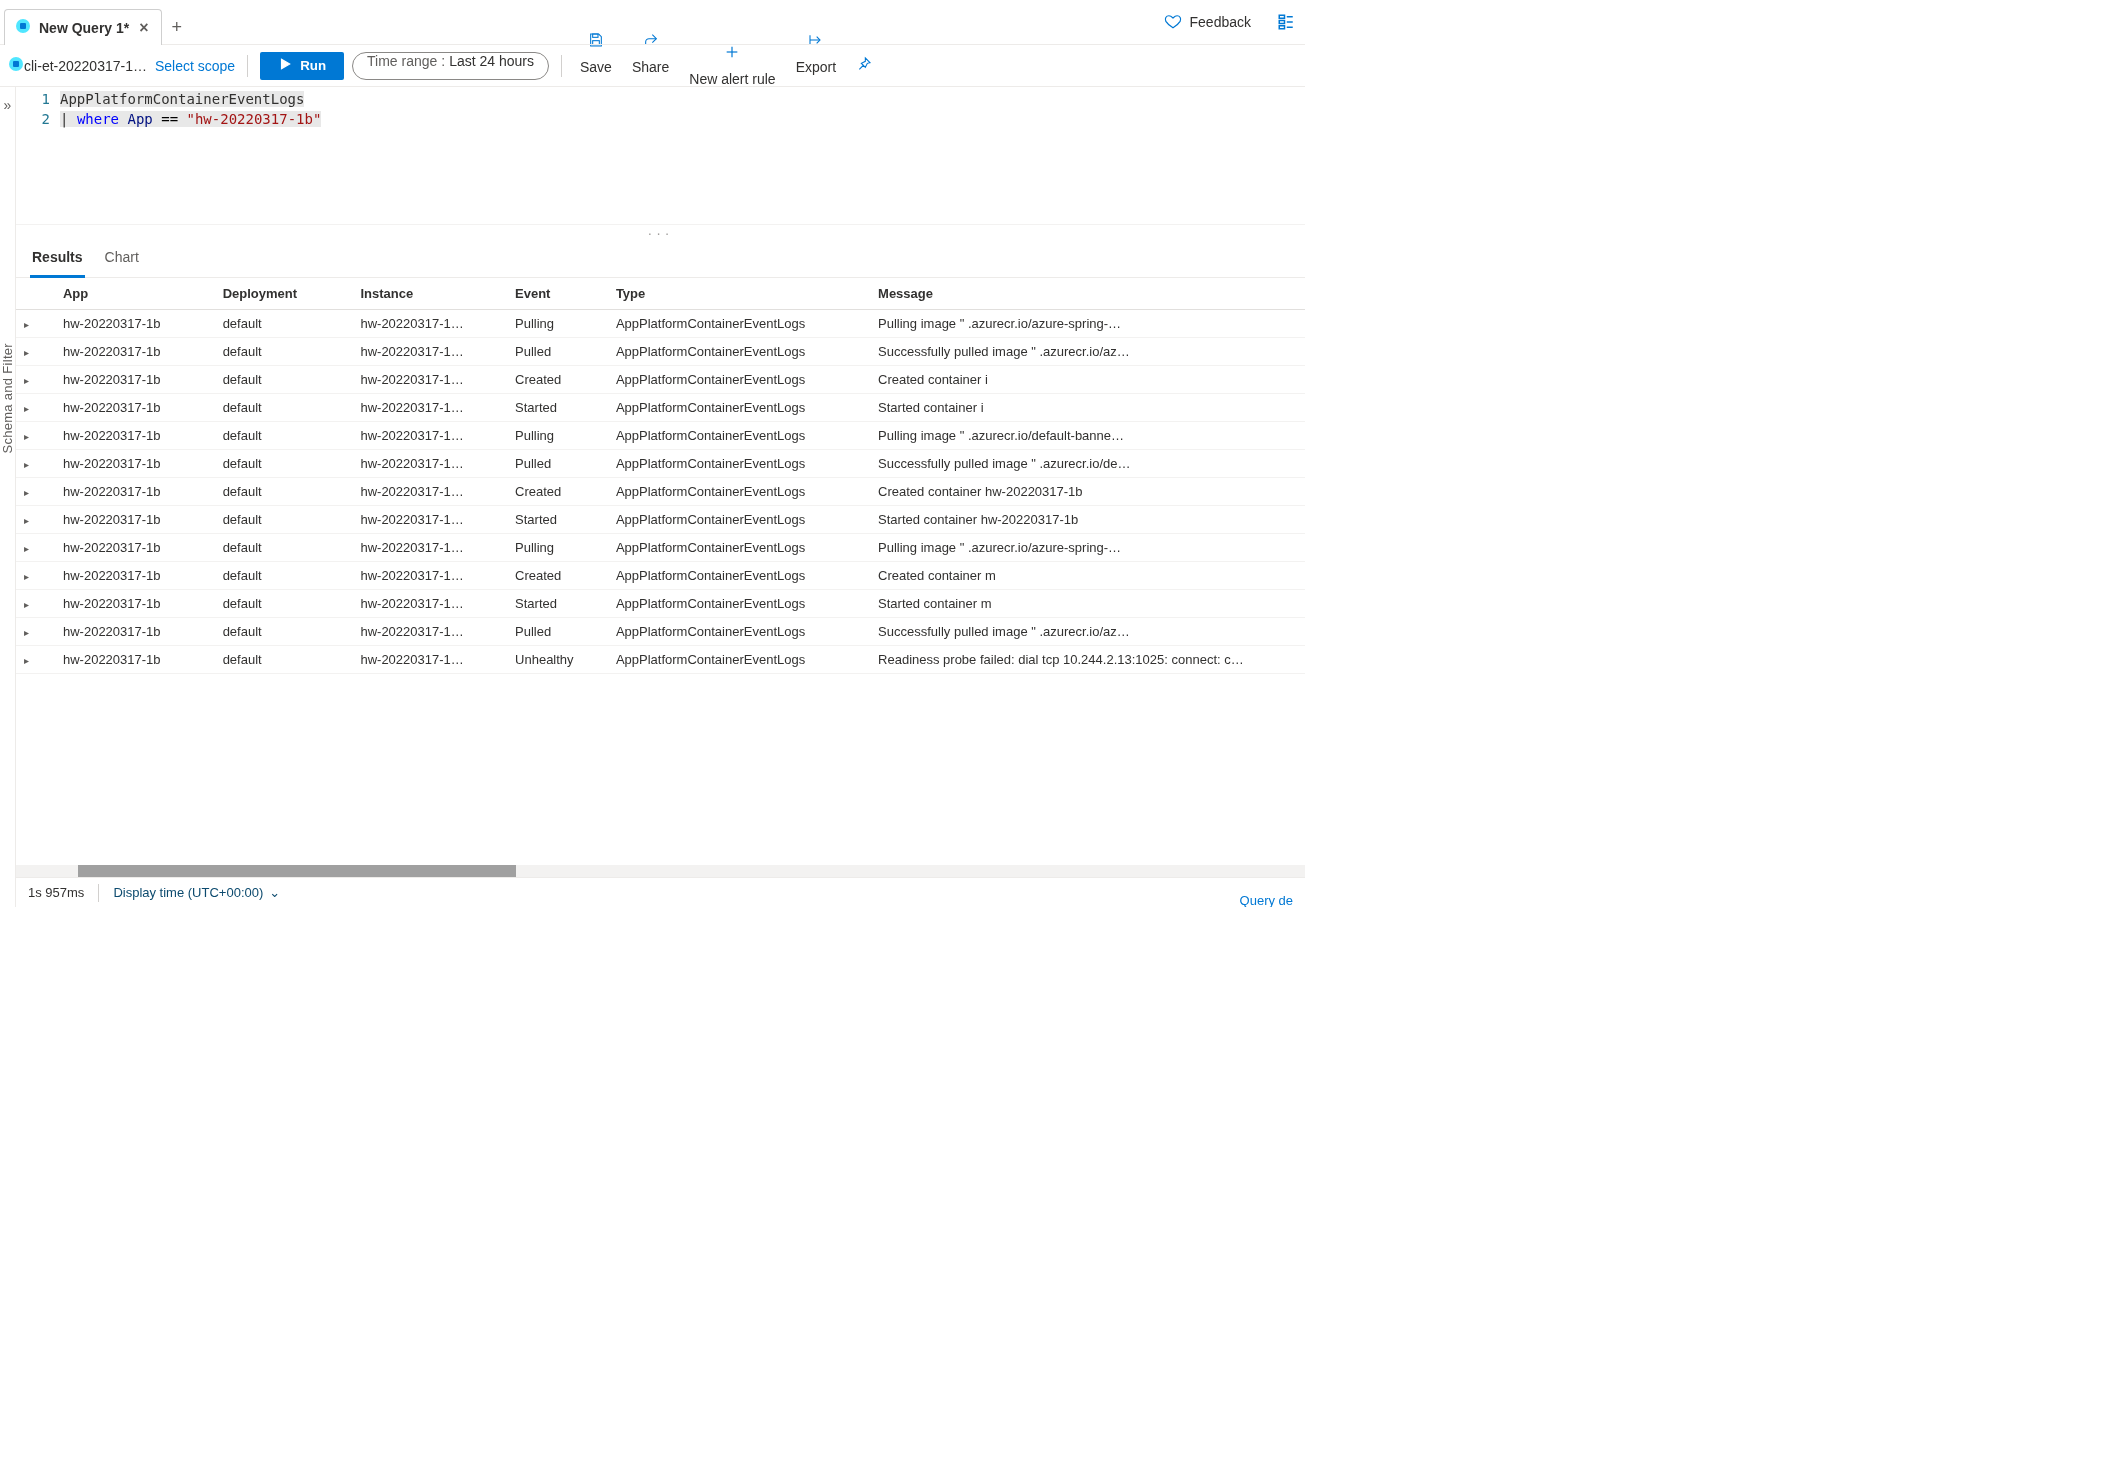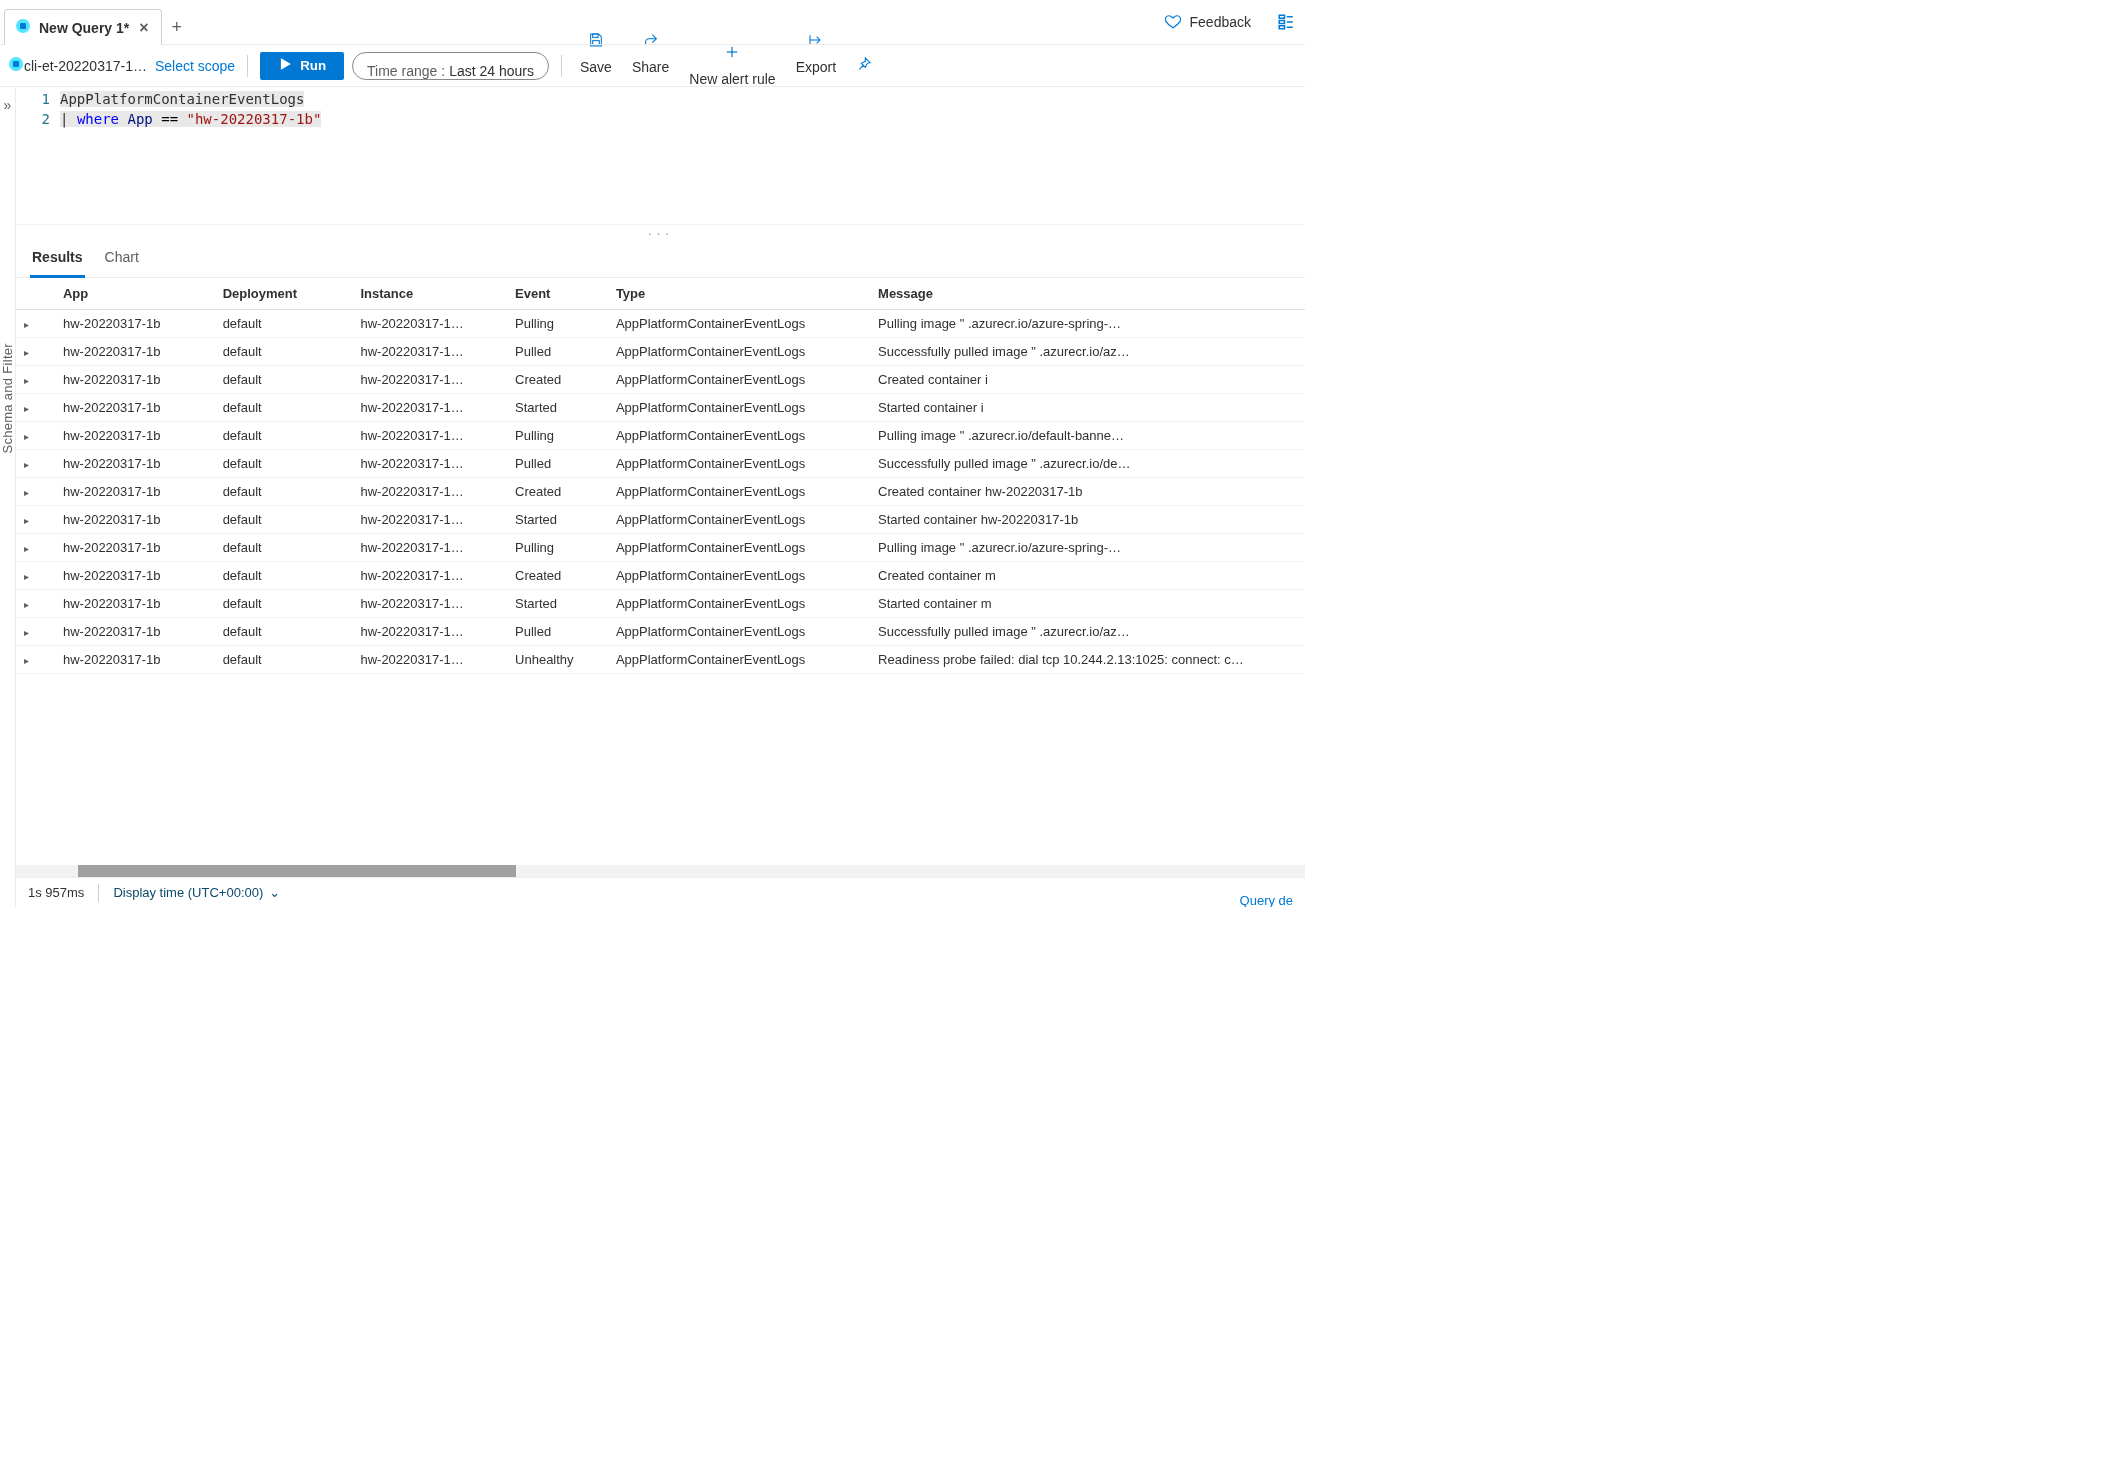--- a/index.html
+++ b/index.html
@@ -19,21 +19,21 @@
 
   
   .toolbar { height: 42px; border-bottom: 1px solid #edebe9; display: flex; align-items: center; gap: 8px; padding: 0 8px; }
   .scope-group { display: flex; align-items: center; }
   .scope-icon svg { width: 16px; height: 16px; }
   .scope-name { color: #323130; max-width: 140px; overflow: hidden; text-overflow: ellipsis; white-space: nowrap; }
   .select-scope { color: #0078d4; }
   .vdiv { width: 1px; height: 22px; background: #d2d0ce; margin: 0 4px; }
   .run-btn { background: #0078d4; color: #ffffff; border: none; border-radius: 2px; height: 28px; padding: 0 18px; display: flex; align-items: center; gap: 8px; font-weight: 600; }
   .run-btn svg { stroke: #ffffff; fill: none; }
-  .timerange-btn { border: 1px solid #8a8886; border-radius: 14px; height: 28px; display: flex; align-items: flex-end; padding: 0 14px; gap: 4px; background: #ffffff; }
+  .timerange-btn { border: 1px solid #8a8886; border-radius: 14px; height: 28px; display: flex; align-items: flex-start; padding: 0 14px; gap: 4px; background: #ffffff; }
   .timerange-btn .tr-label { color: #605e5c; }
   .timerange-btn .tr-value { color: #323130; font-weight: 400; }
   .tool-btn { display: flex; align-items: center; gap: 8px; padding: 4px 6px; color: #323130; flex-direction: column; }
   .tool-btn svg { stroke: #0078d4; fill: none; }
   .tool-btn .chev { color: #605e5c; }
   .pin-btn svg { stroke: #0078d4; }
 
   
   .body { flex: 1 1 auto; display: flex; min-height: 0; }
   .left-rail { width: 26px; border-right: 1px solid #edebe9; display: flex; flex-direction: column; align-items: center; padding-top: 10px; gap: 230px; }

